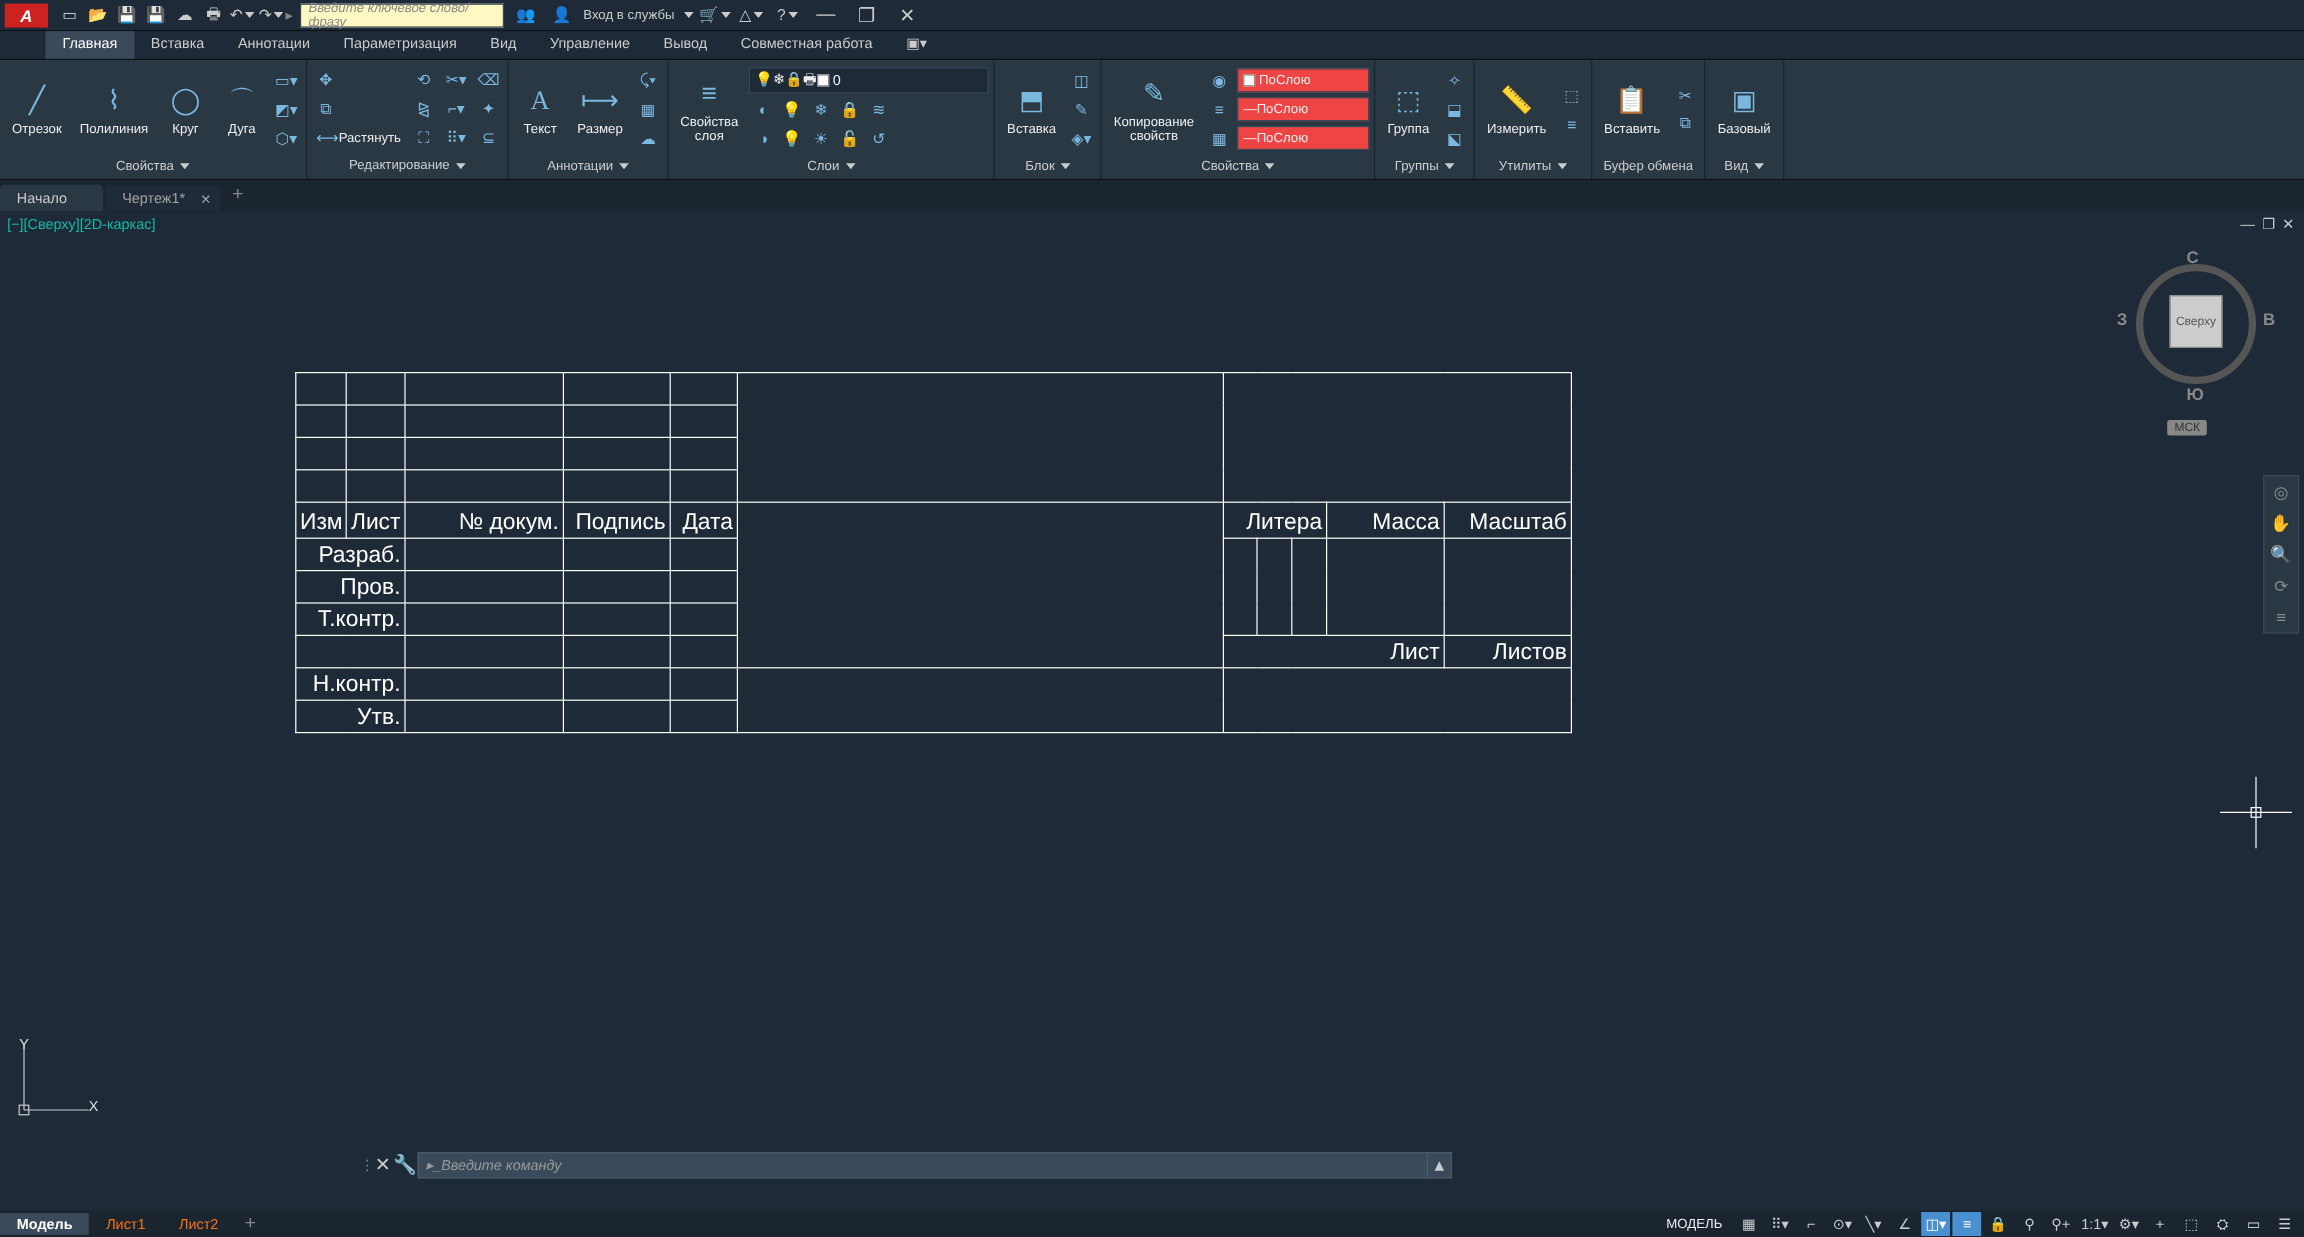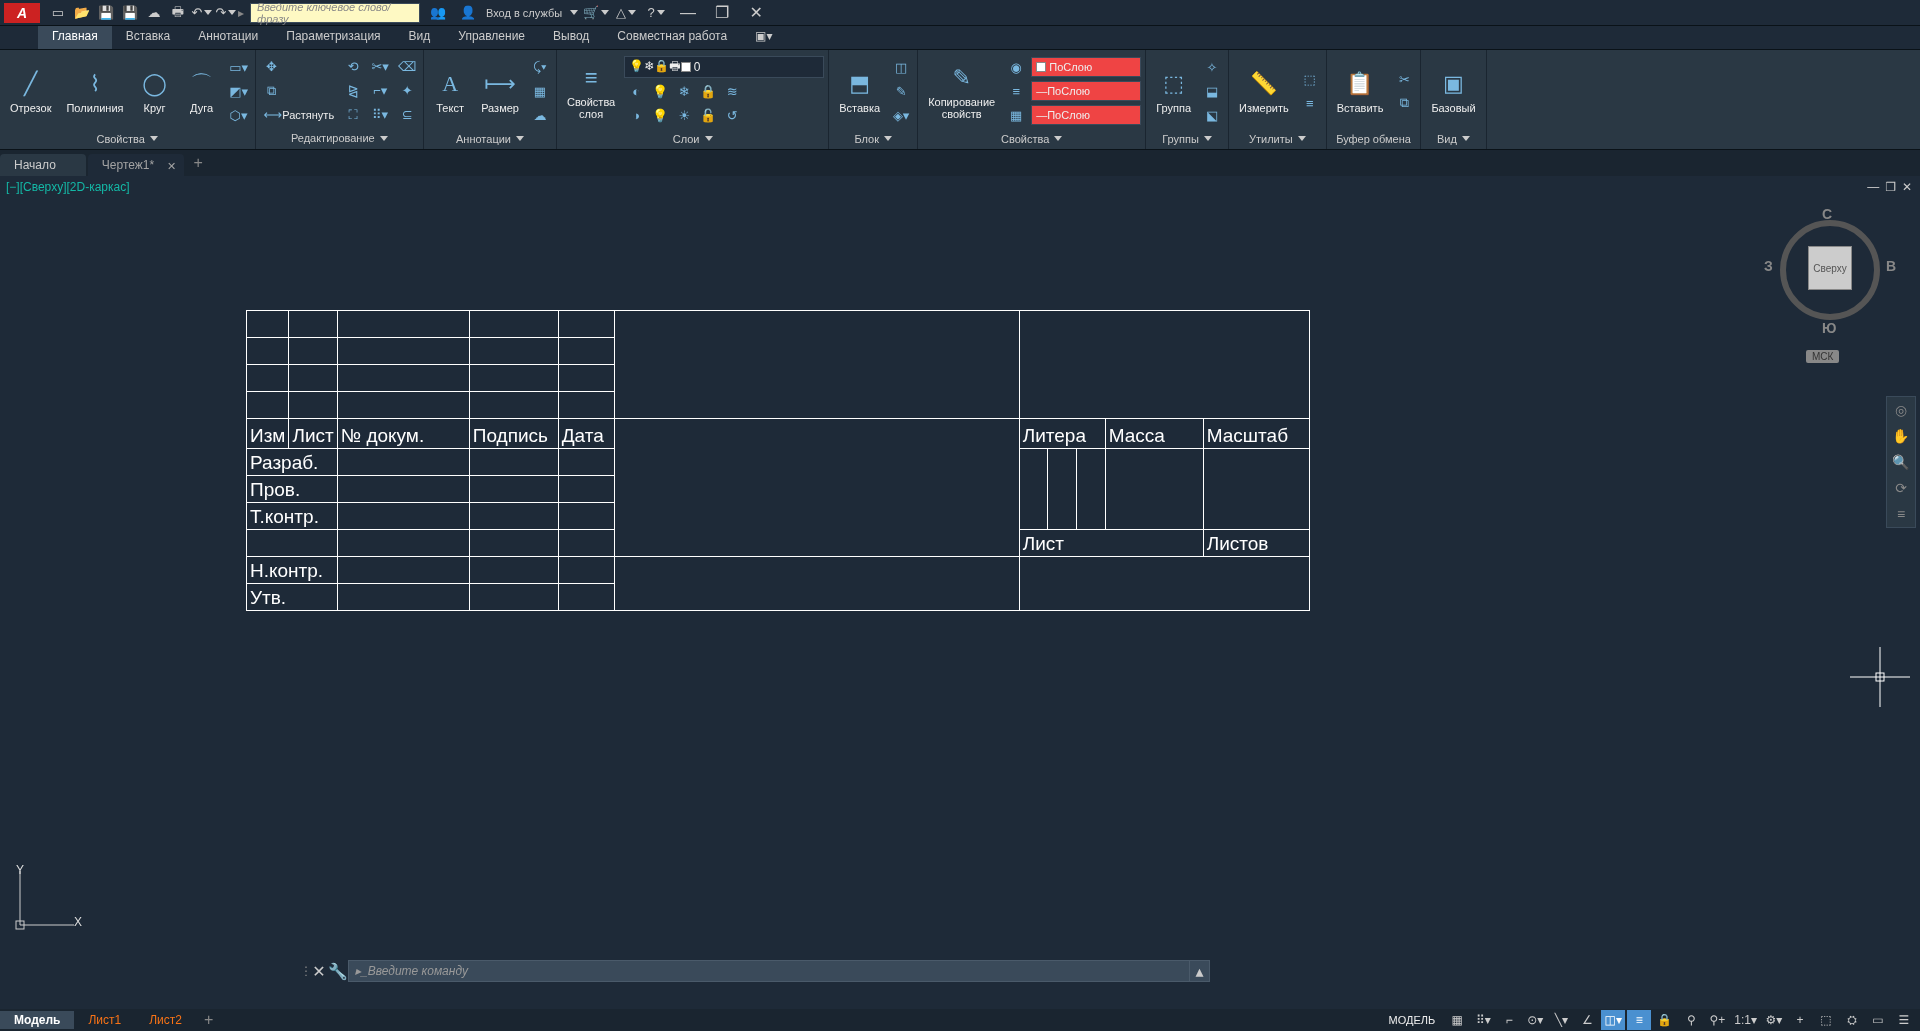--- a/index.html
+++ b/index.html
@@ -38,21 +38,21 @@
 .doc-tab.active { background: #1e2a38; color: #a3a3a3;}
 .doc-tab .close-x { position: absolute; right: 8px; top: 6px; font-size: 11px;}
 .doc-tab-add { width: 24px; text-align: center; cursor:pointer; color:#888; padding: 4px;}
 
 
 .canvas { position: absolute; top: 176px; left: 0; right: 0; bottom: 44px; background: #1e2a38; overflow: hidden;}
 .viewport-label { position: absolute; top: 4px; left: 6px; font-size: 12px; color: #14b8a6;}
 .viewport-controls { position: absolute; top: 4px; right: 8px; display: flex; gap: 6px; color:#ccc; font-size:12px;}
 
 
-.drawing { position: absolute; top: 134px; left: 246px; width: 1074px; height: 320px;}
+.drawing { position: absolute; top: 134px; left: 246px; width: 1074px; height: 320px; text-align: right;}
 .drawing table { border-collapse: collapse; }
 .drawing td { border: 1.5px solid #fff; color: #fff; font-size: 19px; font-family: Arial, sans-serif; padding: 1px 3px; vertical-align: bottom;}
 
 
 .viewcube-area { position: absolute; top: 30px; right: 30px; width: 120px; height: 160px;}
 .cube-ring { width: 100px; height: 100px; border: 6px solid #555; border-radius: 50%; position: absolute; top: 14px; left: 10px;}
 .cube-face { position: absolute; top: 40px; left: 38px; width: 44px; height: 44px; background: #ccc; color: #555; font-size: 10px; display:flex; align-items:center; justify-content:center; border:1px solid #888;}
 .cube-dir { position:absolute; color:#888; font-size:14px; font-weight:bold;}
 .wcs-tag { position: absolute; top: 144px; left: 36px; background:#888; color:#333; font-size:10px; padding:1px 6px; border-radius:2px;}
 

